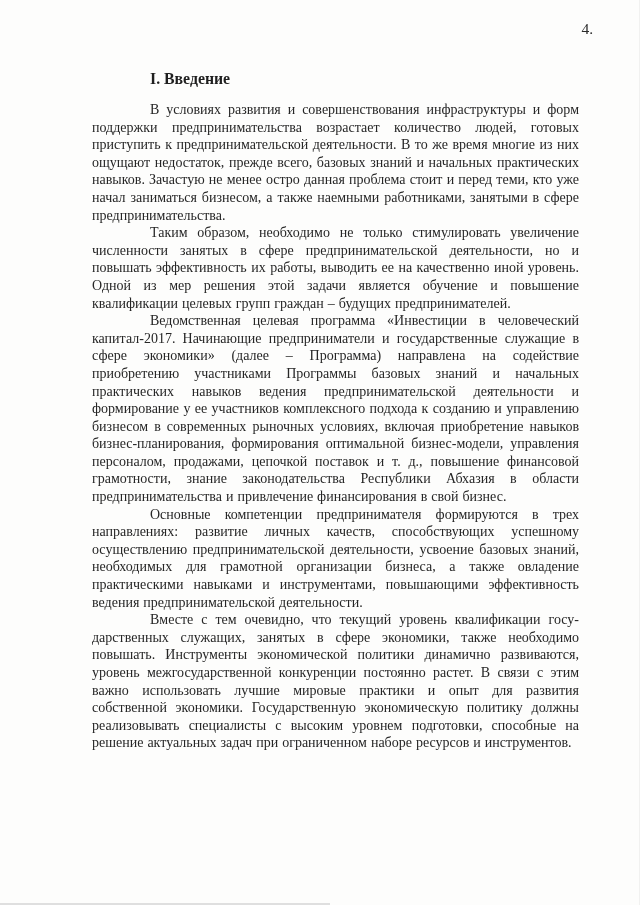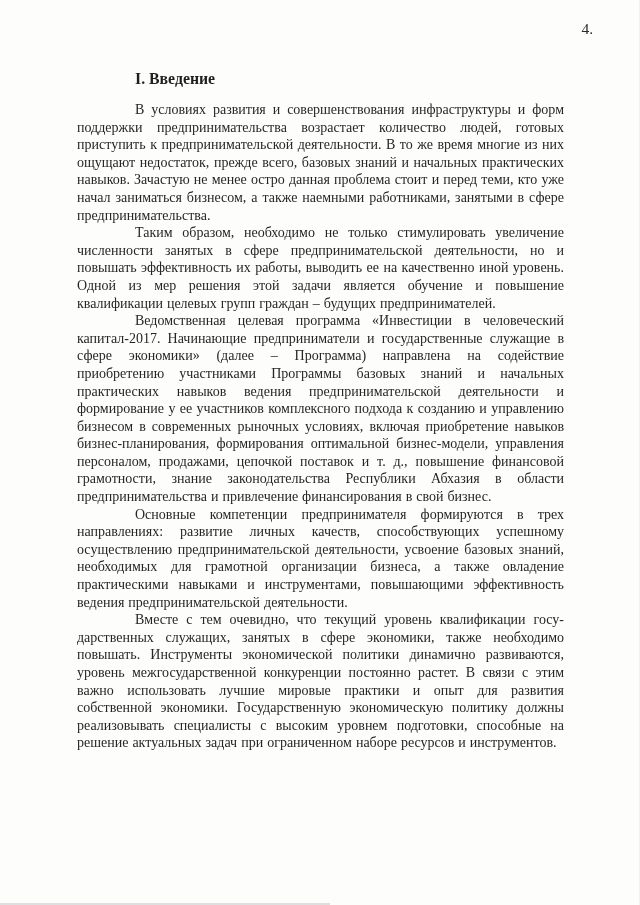--- a/index.html
+++ b/index.html
@@ -20,21 +20,21 @@
   .page-number {
     position: absolute;
     top: 20px;
     right: 47px;
     font-size: 15.5px;
     line-height: 18px;
     color: #2a2a2a;
   }
   .content {
     position: absolute;
-    left: 77px;
+    left: 92px;
     top: 70px;
     width: 487px;
   }
   .heading {
     font-size: 15.8px;
     font-weight: bold;
     margin: 0 0 13px 58px;
     line-height: 18px;
     color: #1f1f1f;
   }

